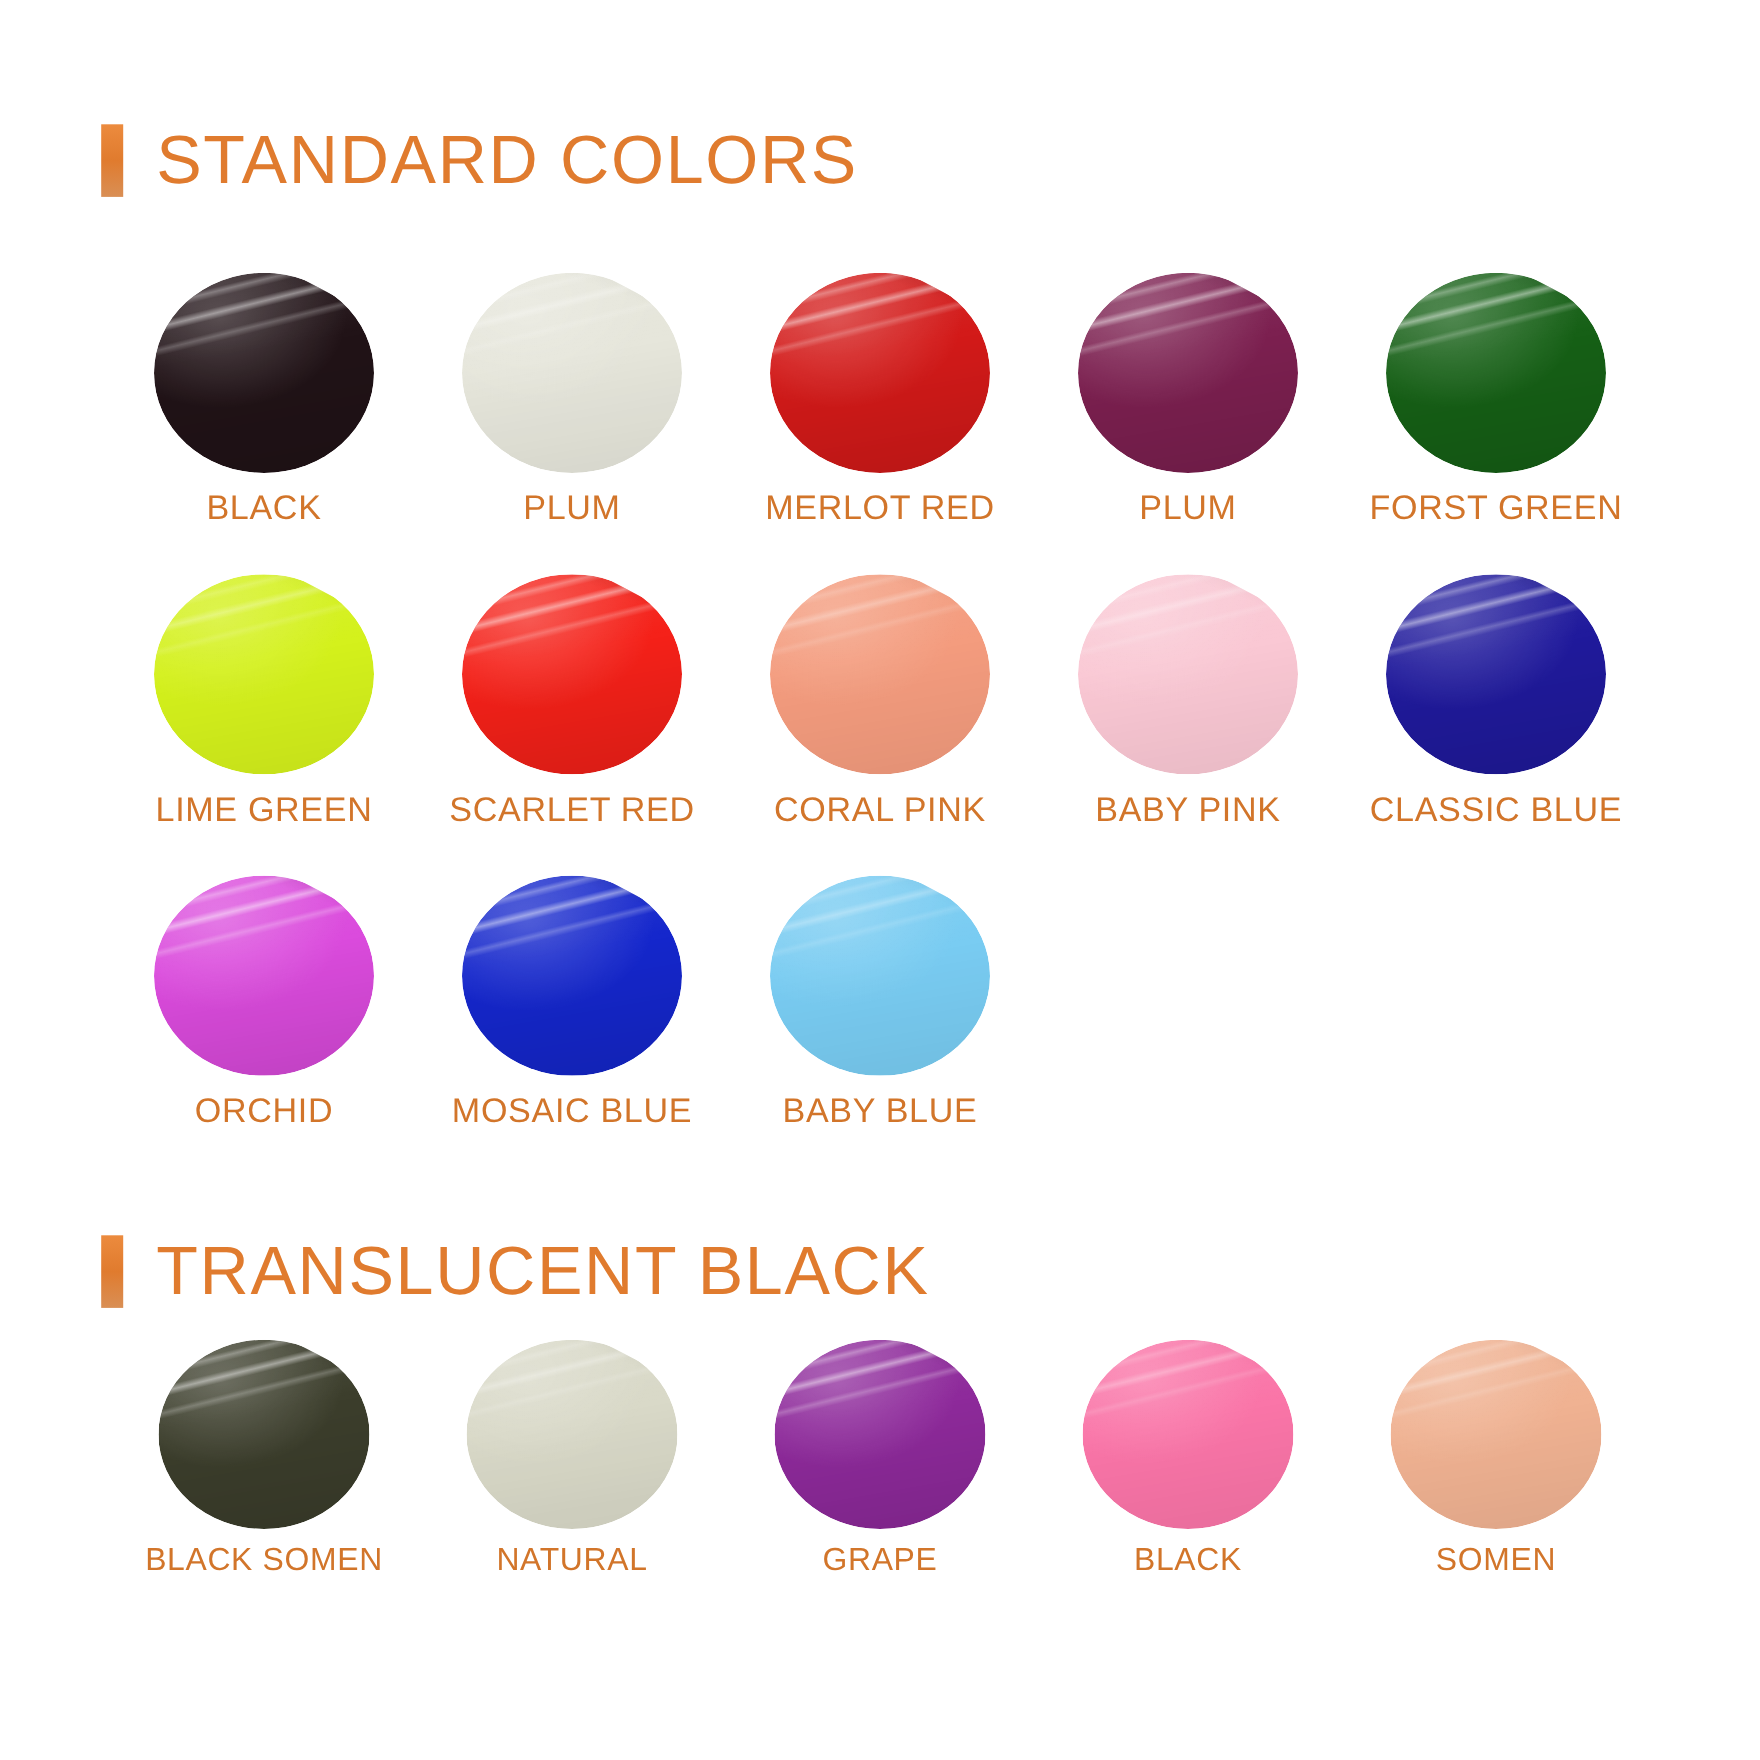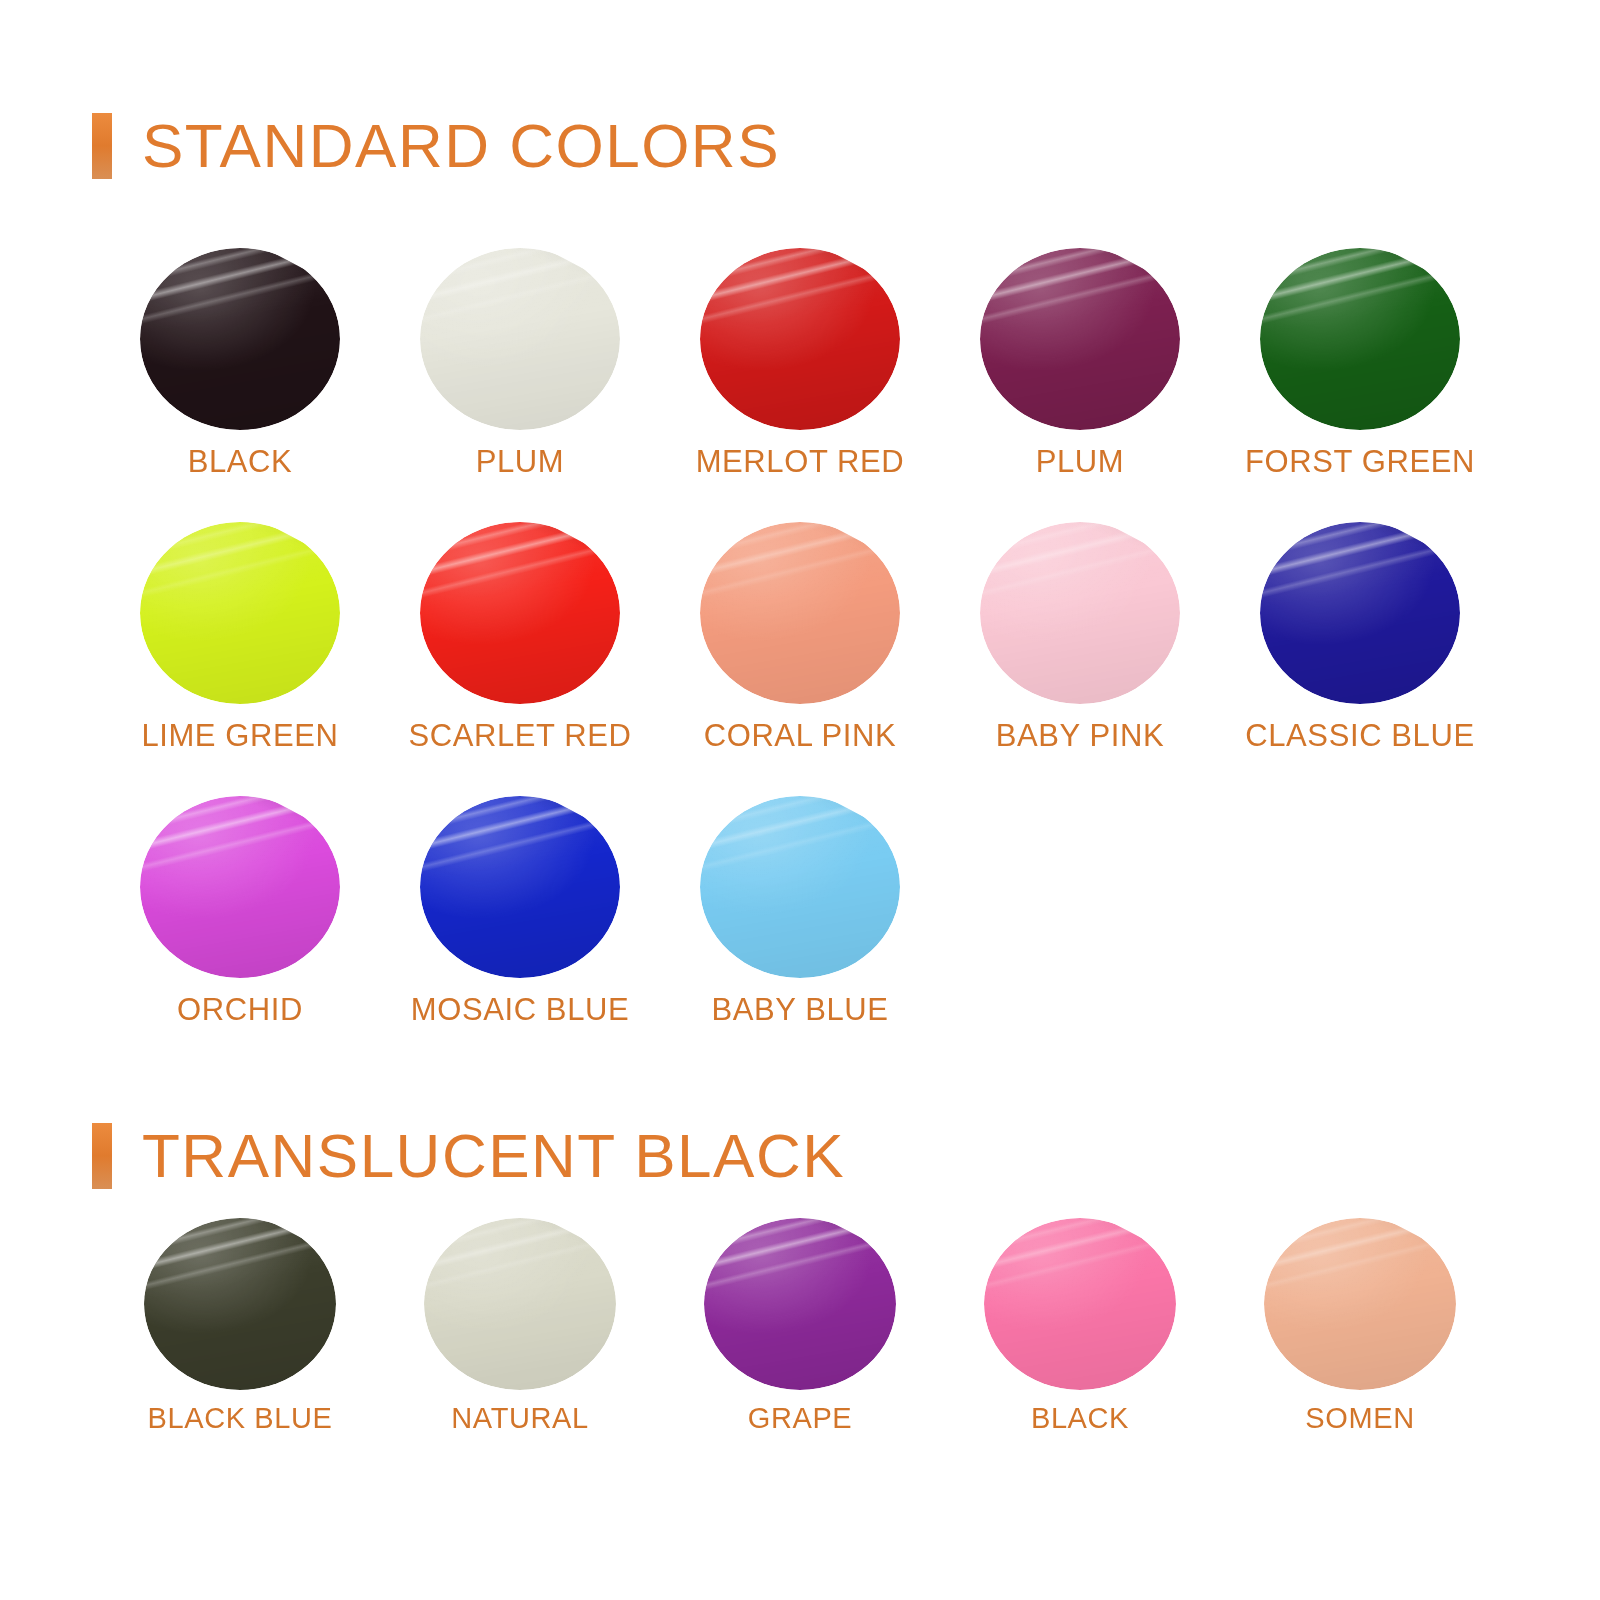--- a/index.html
+++ b/index.html
@@ -328,21 +328,21 @@
   <div class="grid translucent" id="grid-translucent">
       <div class="cell">
         <div class="swatch-wrap">
           <div class="swatch" style="--c: #3C3E2C;">
             <div class="base"></div>
             <div class="shade"></div>
             <div class="gloss"></div>
             <div class="edge"></div>
           </div>
         </div>
-        <div class="swatch-label">BLACK BLUE</div>
+        <div class="swatch-label">BLACK SOMEN</div>
       </div>
       <div class="cell">
         <div class="swatch-wrap light">
           <div class="swatch" style="--c: #D9D9C8;">
             <div class="base"></div>
             <div class="shade"></div>
             <div class="gloss"></div>
             <div class="edge"></div>
           </div>
         </div>

